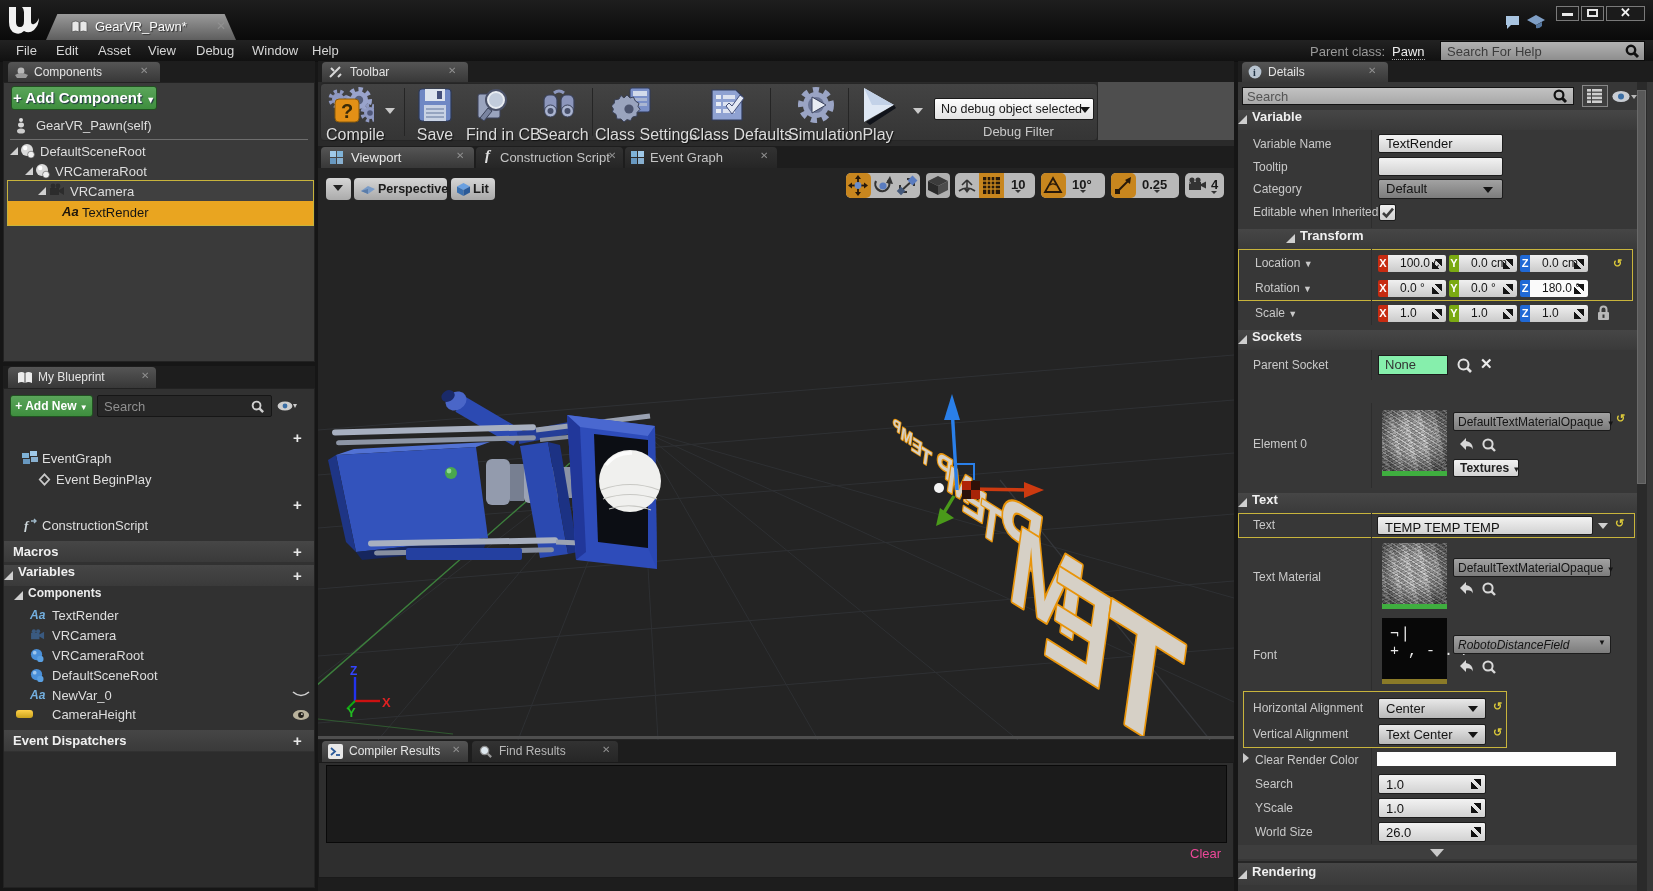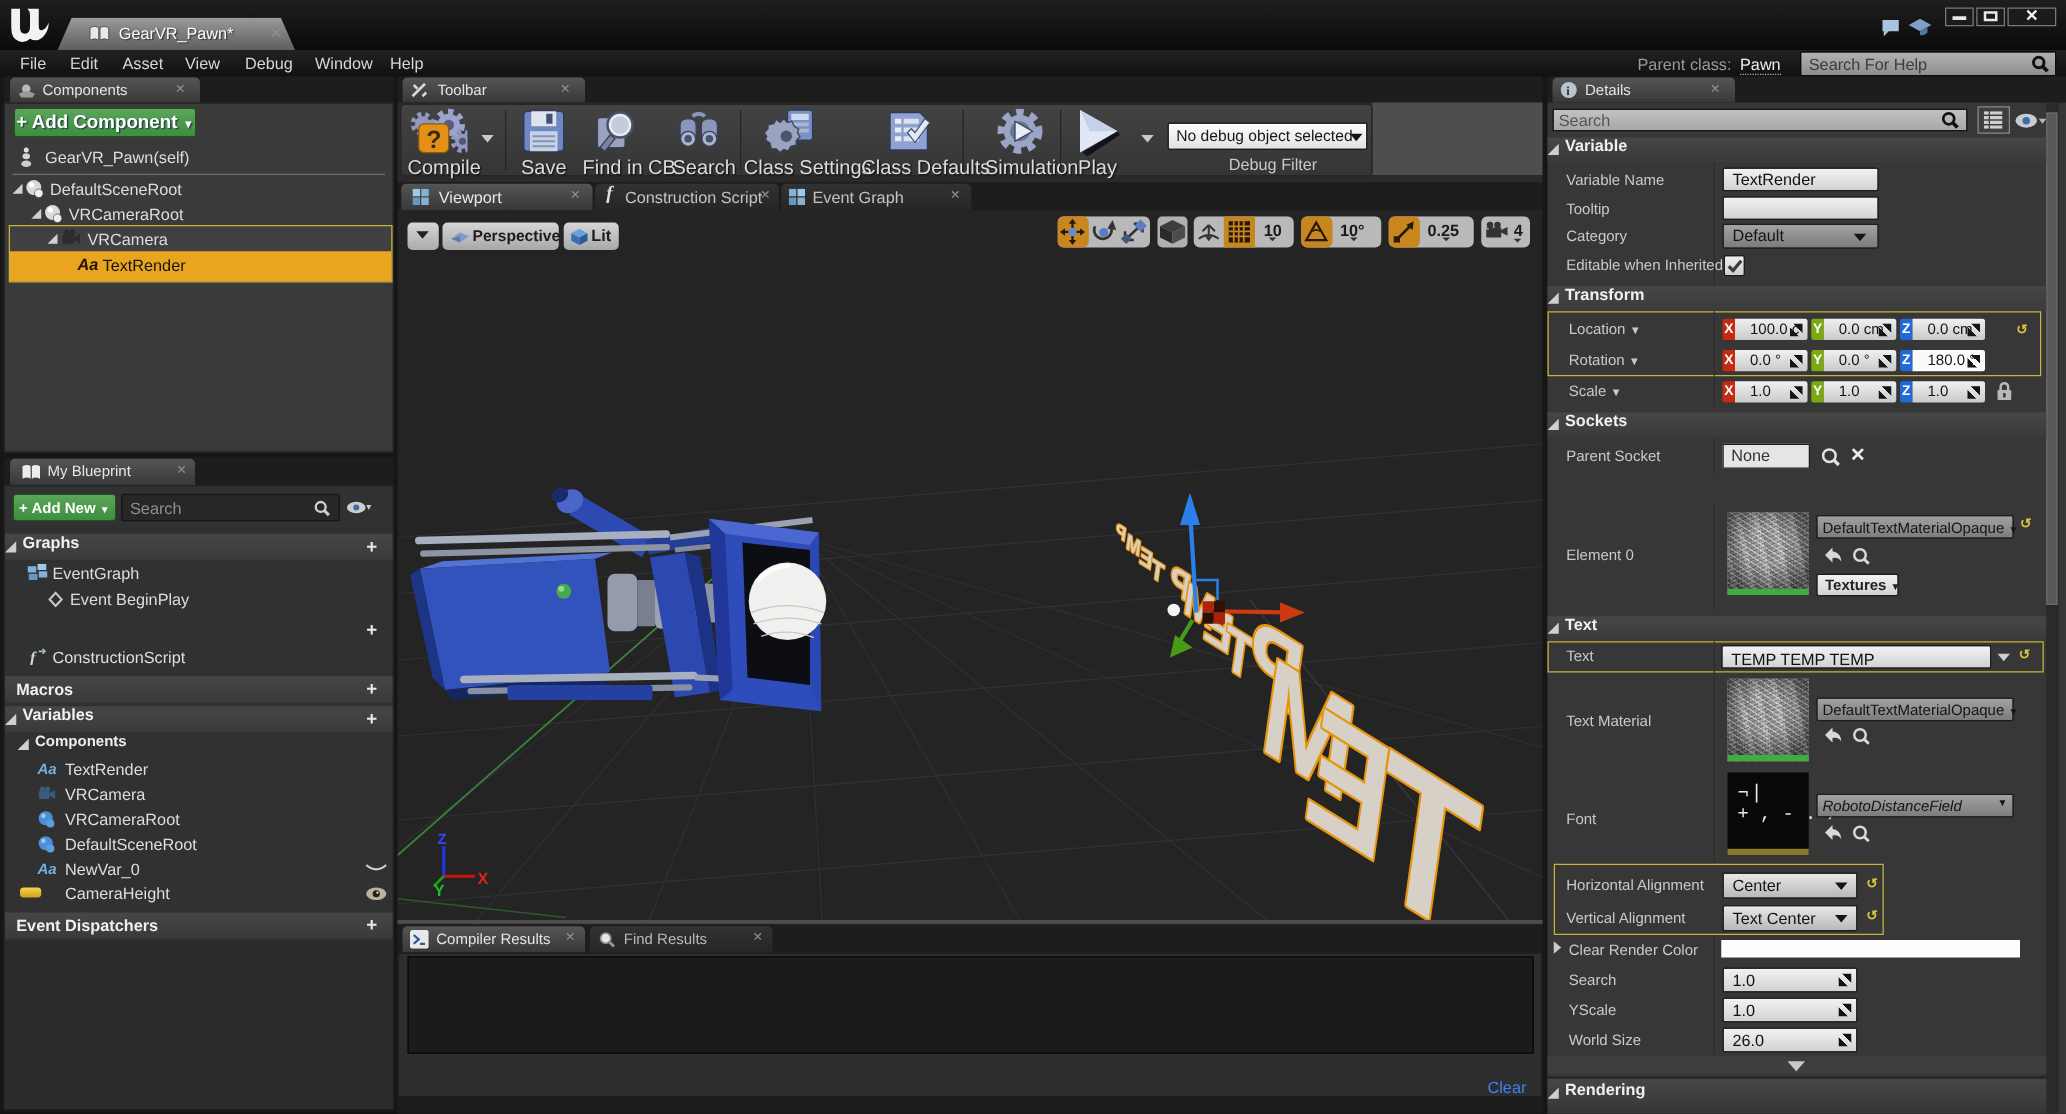--- a/index.html
+++ b/index.html
@@ -142,21 +142,20 @@
 <svg class="abs" style="left:250px;top:399px;" width="15" height="15" viewBox="0 0 16 16">
       <circle cx="7" cy="7" r="4.2" fill="none" stroke="#cfcfcf" stroke-width="2"></circle>
       <line x1="10" y1="10" x2="14" y2="14" stroke="#cfcfcf" stroke-width="2.6"></line>
     </svg>
 <svg class="abs" style="left:277px;top:400px;" width="20" height="12" viewBox="0 0 20 12">
       <ellipse cx="8" cy="6" rx="7.4" ry="4.6" fill="#cdcdcd"></ellipse>
       <circle cx="8" cy="6" r="2.4" fill="#3a6ea5"></circle>
       <path d="M16 4 l4 0 l-2 4 z" fill="#cdcdcd"></path>
     </svg>
 
-<div class="sechdr" style="left:4px;top:427px;width:310px;height:21px;line-height:21px;"><span class="hdrtri"></span><span style="position:relative;top:-4px;">Graphs</span></div>
 <div class="plusbtn" style="left:293px;top:429px;">+</div>
 <svg class="abs" style="left:22px;top:451px;" width="16" height="14" viewBox="0 0 16 14">
       <rect x="0" y="2" width="7" height="5" fill="#7fb3d8"></rect>
       <rect x="8" y="0" width="7" height="5" fill="#9fc9e8"></rect>
       <rect x="1" y="8" width="7" height="5" fill="#6898c0"></rect>
       <rect x="9" y="6" width="7" height="5" fill="#88b0d0"></rect>
     </svg>
 <div class="rowtxt" style="left:42px;top:451px;">EventGraph</div>
 <svg class="abs" style="left:38px;top:473px;" width="13" height="13" viewBox="0 0 15 15">
       <path d="M7.5 1.5 L13 7.5 L7.5 13.5 L2 7.5 Z" fill="none" stroke="#c9c9c9" stroke-width="2"></path>
@@ -562,21 +561,21 @@
 <div class="abs xclose" style="left:452px;top:744px;font-size:10px;">✕</div>
 <div class="tab-inactive" style="left:472px;top:741px;width:146px;height:21px;"></div>
 <svg class="abs" style="left:478px;top:744px;" width="15" height="15" viewBox="0 0 16 16">
       <circle cx="7" cy="7" r="4.4" fill="#dfe8ef" stroke="#888" stroke-width="1.4"></circle>
       <line x1="10.4" y1="10.4" x2="14" y2="14" stroke="#999" stroke-width="2.4"></line>
     </svg>
 <div class="abs" style="left:499px;top:744px;color:#b8b8b8;font-size:12px;">Find Results</div>
 <div class="abs xclose" style="left:602px;top:744px;font-size:10px;">✕</div>
 <div class="abs" style="left:318px;top:762px;width:916px;height:116px;background:#2e2e2e;border:1px solid #1a1a1a;"></div>
 <div class="abs" style="left:326px;top:765px;width:901px;height:78px;background:#1b1b1b;border:1px solid #090909;"></div>
-<div class="abs" style="left:1190px;top:846px;color:#3b82f6;font-size:13px;margin-top:16px;">Clear</div>
+<div class="abs" style="left:1190px;top:846px;color:#ec4899;font-size:13px;">Clear</div>
 <div class="abs" style="left:318px;top:878px;width:916px;height:13px;background:#1d1d1d;"></div>
 
 <div class="abs" style="left:1238px;top:61px;width:415px;height:21px;background:#1d1d1d;"></div>
 <div class="tab-active" style="left:1242px;top:62px;width:146px;height:20px;"></div>
 <svg class="abs" style="left:1248px;top:65px;" width="14" height="14" viewBox="0 0 14 14">
       <circle cx="7" cy="7" r="6.4" fill="#b8c4d0"></circle>
       <text x="5" y="11" font-size="10" font-weight="bold" fill="#223344" font-family="Liberation Serif">i</text>
     </svg>
 <div class="abs" style="left:1268px;top:65px;color:#e4e4e4;font-size:12px;">Details</div>
 <div class="abs xclose" style="left:1368px;top:65px;font-size:10px;">✕</div>
@@ -618,21 +617,21 @@
 <div class="lightbox" style="left:1378px;top:157px;width:125px;height:19px;"></div>
 <div class="plabel" style="left:1253px;top:182px;">Category</div>
 <div class="ddbox" style="left:1378px;top:179px;width:125px;height:20px;padding:1px 7px;">Default</div>
 <div class="abs" style="left:1483px;top:187px;width:0;height:0;border-left:5px solid transparent;border-right:5px solid transparent;border-top:6px solid #141414;"></div>
 <div class="plabel" style="left:1253px;top:205px;">Editable when Inherited</div>
 <div class="abs" style="left:1379px;top:204px;width:17px;height:17px;background:linear-gradient(#efefef,#cfcfcf);border:1px solid #1c1c1c;border-radius:2px;"></div>
 <svg class="abs" style="left:1381px;top:206px;" width="14" height="13" viewBox="0 0 14 13">
       <path d="M2 7 l3.4 3.4 L12 2.6" stroke="#3c3c3c" stroke-width="2.6" fill="none"></path>
     </svg>
 
-<div class="sechdr" style="left:1238px;top:229px;width:399px;height:20px;line-height:20px;"><span class="hdrtri"></span><span style="position:relative;top:-3px;">Transform</span></div>
+<div class="sechdr" style="left:1238px;top:229px;width:399px;height:20px;line-height:20px;padding-left:48px;"><span class="hdrtri"></span><span style="position:relative;top:-3px;">Transform</span></div>
 <div class="abs" style="left:1238px;top:249px;width:395px;height:52px;border:1px solid #c8b43c;background:#373737;"></div>
 <div class="abs" style="left:1371px;top:249px;width:1px;height:76px;background:#2d2d2d;"></div>
 <div class="plabel" style="left:1255px;top:256px;">Location <span style="font-size:9px;">▼</span></div>
 <div class="plabel" style="left:1255px;top:281px;">Rotation <span style="font-size:9px;">▼</span></div>
 <div class="plabel" style="left:1255px;top:306px;">Scale <span style="font-size:9px;">▼</span></div>
 
 <div class="chip" style="left:1378px;top:255px;height:17px;background:#c62b11;">X</div>
 <div class="xyzbox" style="left:1388px;top:255px;width:58px;">100.0 c<span class="xyzspin"></span></div>
 <div class="chip" style="left:1449px;top:255px;height:17px;background:#7aa912;">Y</div>
 <div class="xyzbox" style="left:1459px;top:255px;width:58px;">0.0 cm<span class="xyzspin"></span></div>
@@ -655,21 +654,21 @@
 <div class="undoic" style="left:1613px;top:257px;">↺</div>
 <svg class="abs" style="left:1596px;top:305px;" width="15" height="17" viewBox="0 0 15 17">
       <rect x="2" y="7" width="11" height="8" rx="1" fill="#b8b8b8"></rect>
       <path d="M4.5 7 v-2.5 a3 3 0 0 1 6 0 V 7" fill="none" stroke="#b8b8b8" stroke-width="2"></path>
       <rect x="6.5" y="9.5" width="2" height="3.4" fill="#333"></rect>
     </svg>
 
 <div class="sechdr" style="left:1238px;top:330px;width:399px;height:20px;line-height:20px;"><span class="hdrtri"></span><span style="position:relative;top:-3px;">Sockets</span></div>
 <div class="abs" style="left:1371px;top:350px;width:1px;height:30px;background:#2d2d2d;"></div>
 <div class="plabel" style="left:1253px;top:358px;">Parent Socket</div>
-<div class="abs" style="left:1378px;top:355px;width:70px;height:20px;background:#e5e5e5;border:1px solid #1c1c1c;color:#333;font-size:13px;padding:1px 6px;">None</div>
+<div class="abs" style="left:1378px;top:355px;width:70px;height:20px;background:#86efac;border:1px solid #1c1c1c;color:#333;font-size:13px;padding:1px 6px;">None</div>
 <svg class="abs" style="left:1456px;top:357px;" width="17" height="17" viewBox="0 0 17 17">
       <circle cx="7.5" cy="7.5" r="5" fill="none" stroke="#e2e2e2" stroke-width="2"></circle>
       <line x1="11" y1="11" x2="15" y2="15" stroke="#e2e2e2" stroke-width="2.6"></line>
     </svg>
 <div class="abs" style="left:1480px;top:355px;color:#ececec;font-size:15px;font-weight:bold;">✕</div>
 
 <div class="abs" style="left:1371px;top:403px;width:1px;height:85px;background:#2d2d2d;"></div>
 <div class="plabel" style="left:1253px;top:437px;">Element 0</div>
 <div class="abs thumb-noise" style="left:1382px;top:410px;width:65px;height:66px;"></div>
 <div class="abs" style="left:1382px;top:471px;width:65px;height:5px;background:#3fae3f;"></div>

